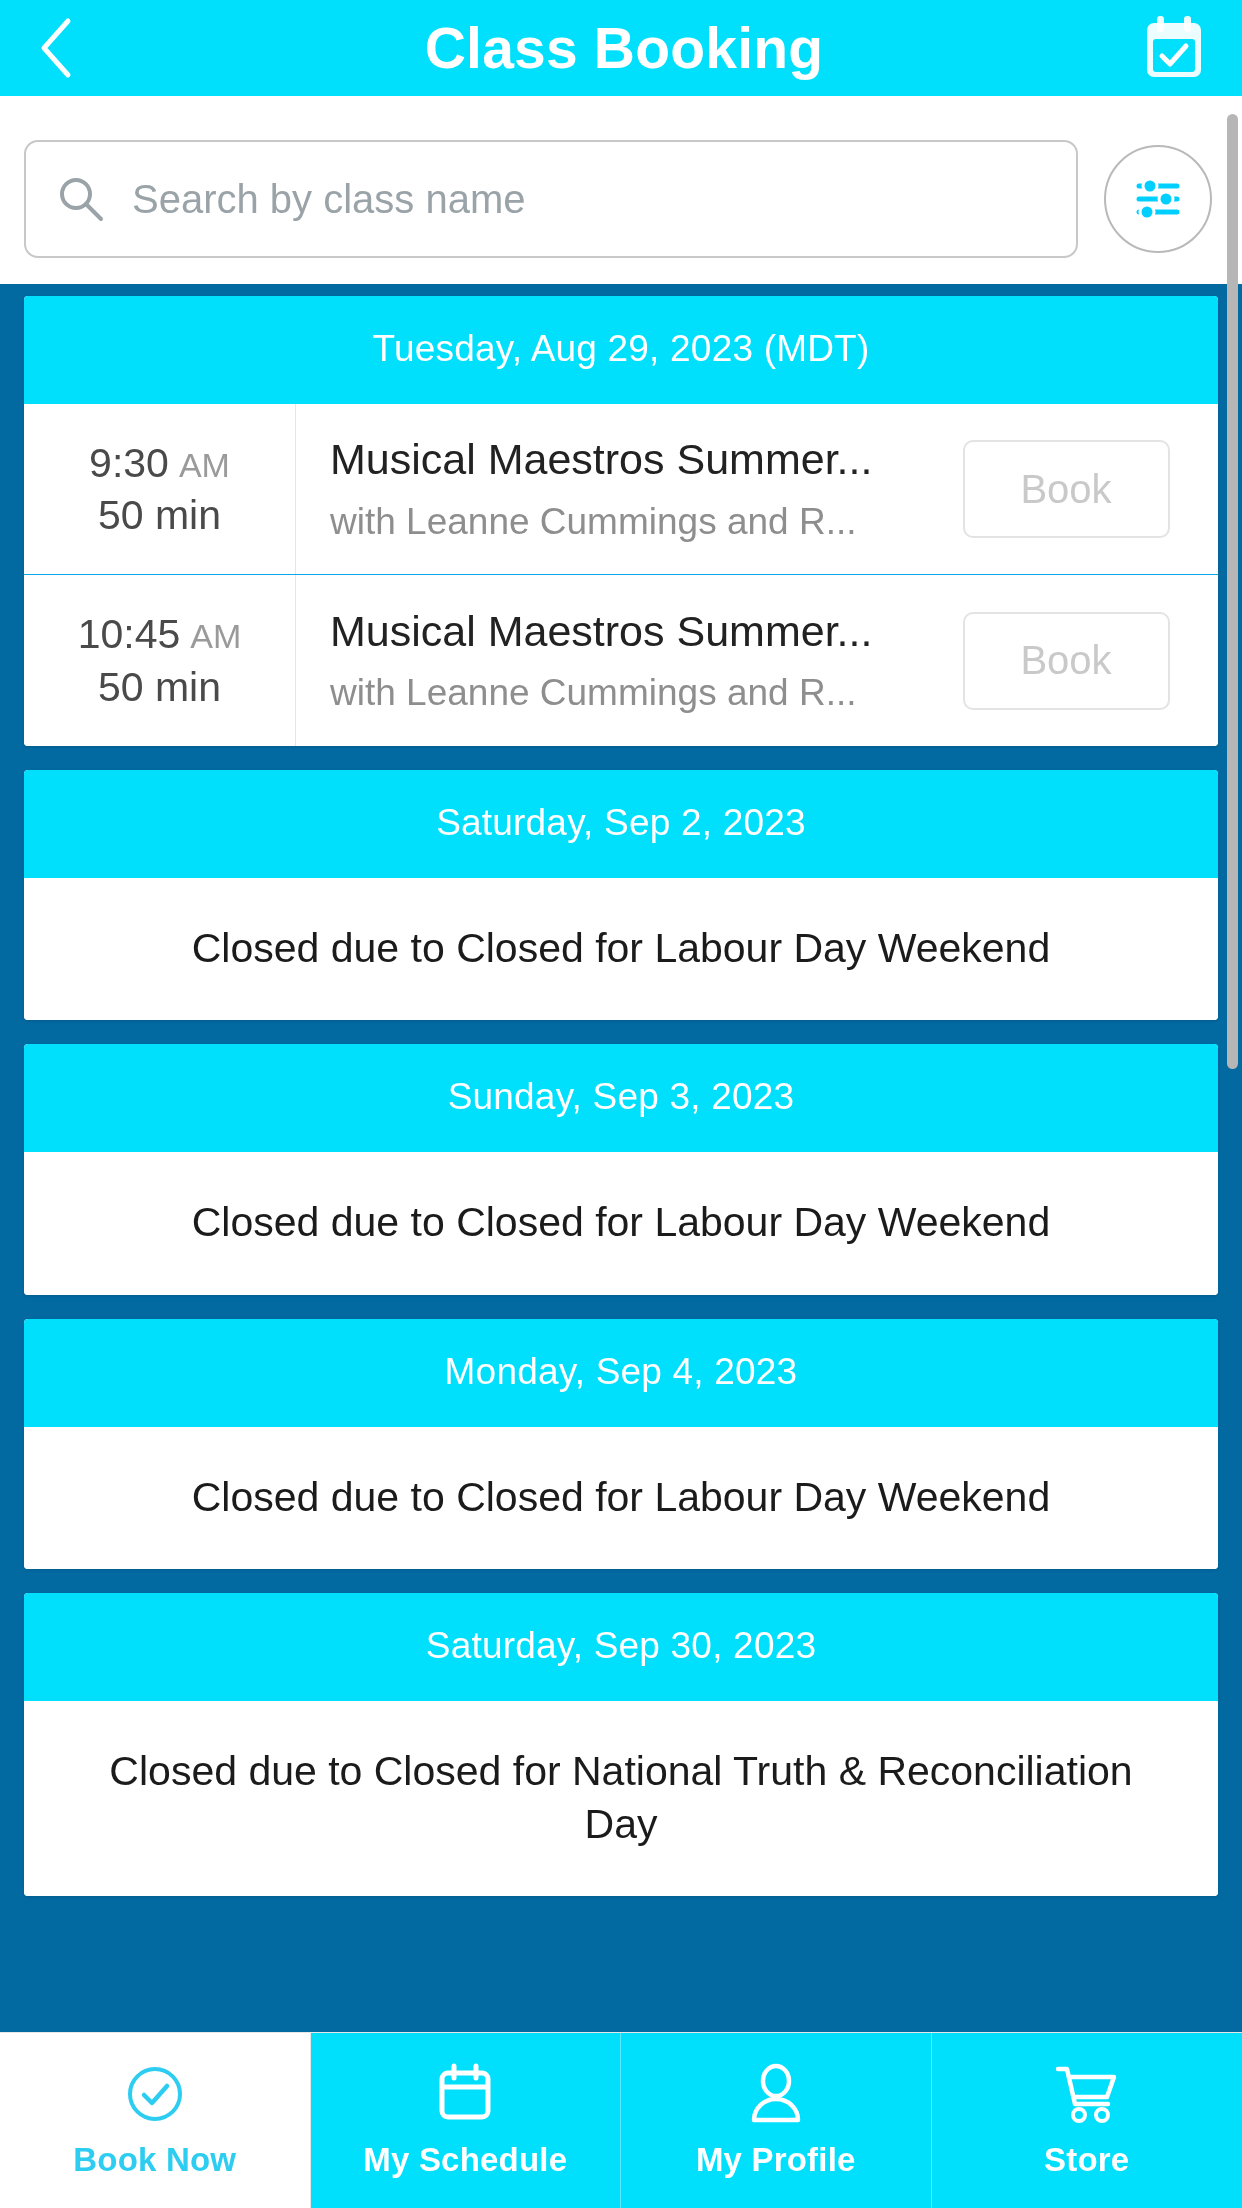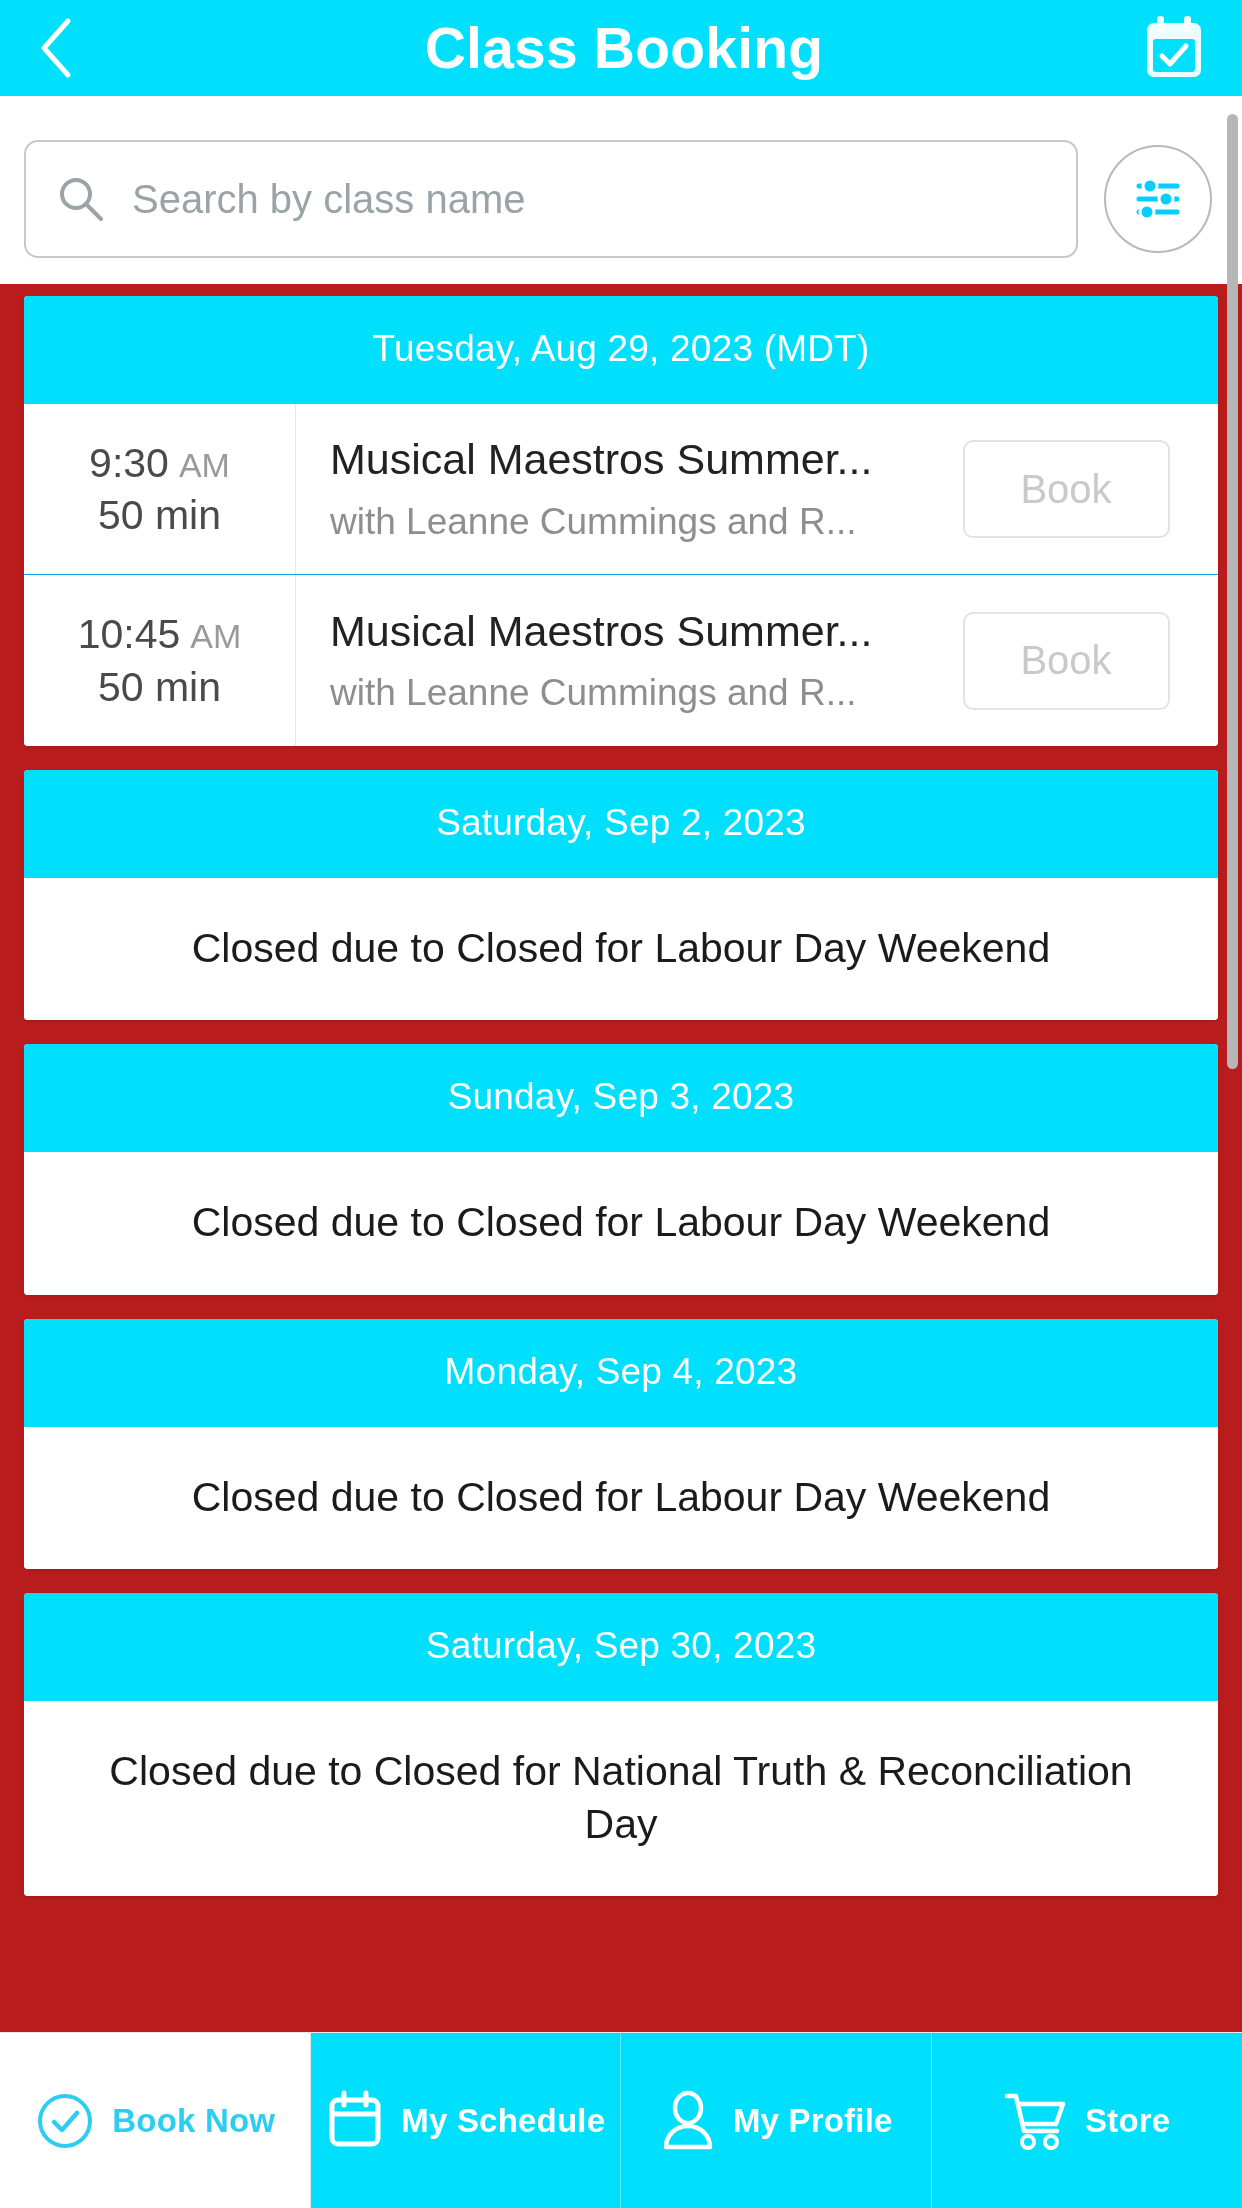--- a/index.html
+++ b/index.html
@@ -61,21 +61,21 @@
     display: flex;
     align-items: center;
     justify-content: center;
     cursor: pointer;
     z-index: 2;
   }
 
   
   .scroll-body {
     flex: 1 1 auto;
-    background: #b91c1c;
+    background: #0369a1;
     position: relative;
     overflow: hidden;
     padding-bottom: 0;
   }
 
   
   .scrollbar-track {
     position: absolute;
     top: 0;
     right: 0;
@@ -255,20 +255,21 @@
   .bottom-nav {
     flex: 0 0 176px;
     height: 176px;
     display: flex;
     background: #ffffff;
     border-top: 1px solid #e7e7e7;
   }
   .nav-item {
     flex: 1 1 25%;
     display: flex;
+    flex-direction: column;
     align-items: center;
     justify-content: center;
     gap: 16px;
     cursor: pointer;
     background: #00dffc;
     color: #ffffff;
     border-right: 1px solid rgba(255,255,255,0.35);
   }
   .nav-item:last-child { border-right: none; }
   .nav-item.active {

